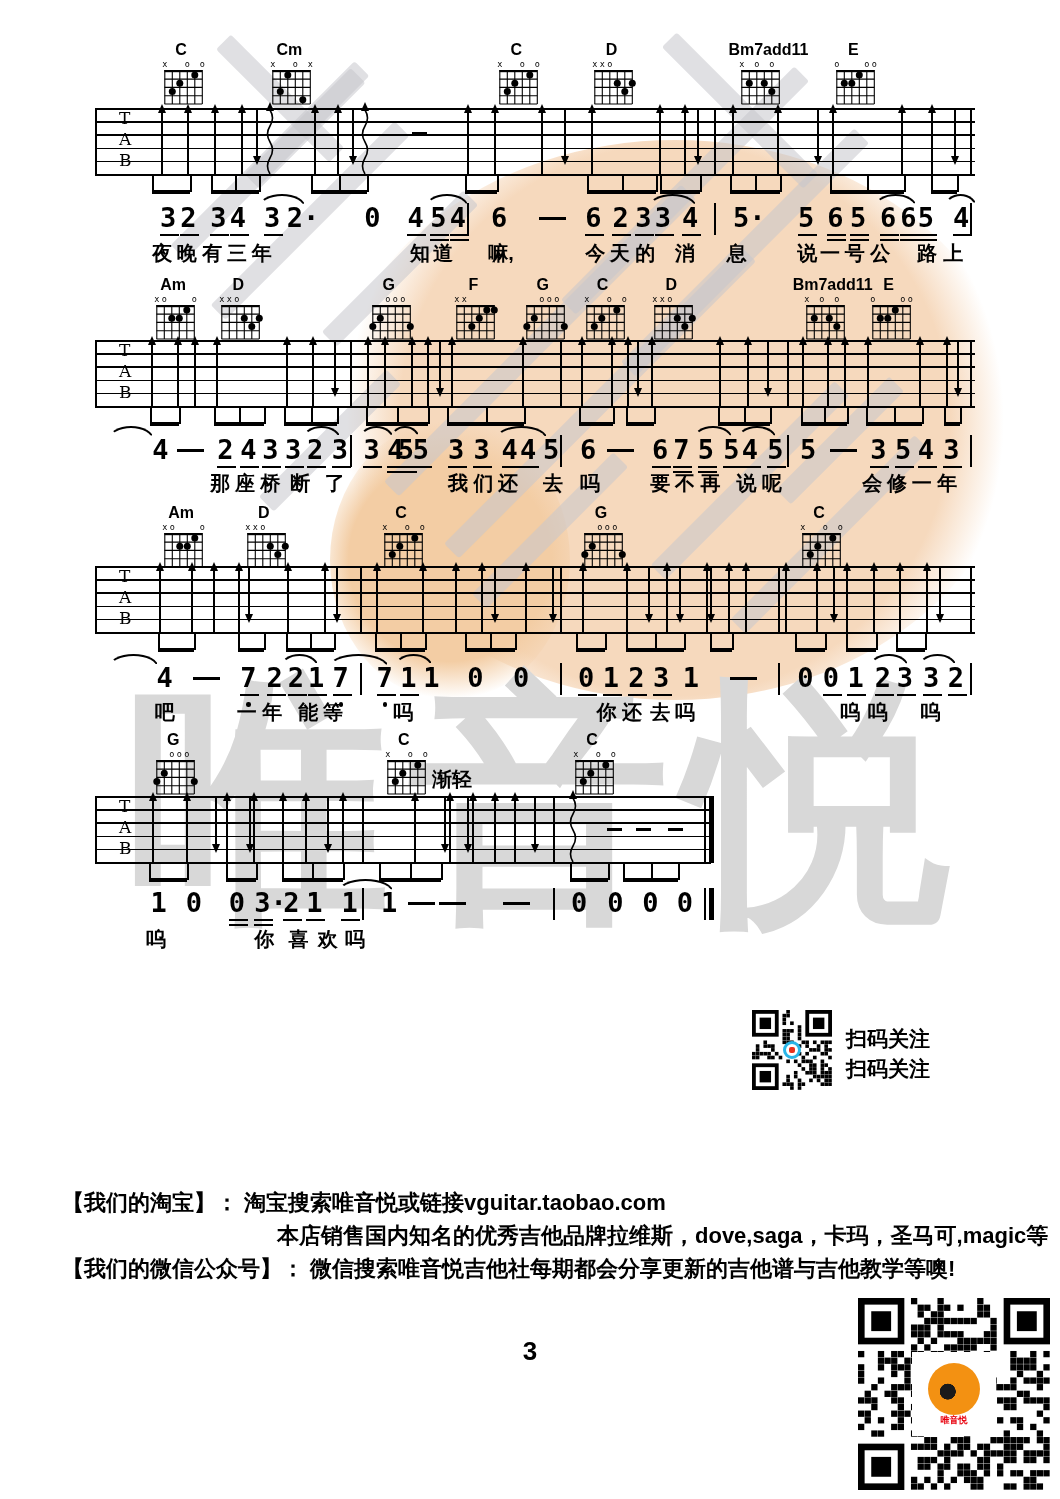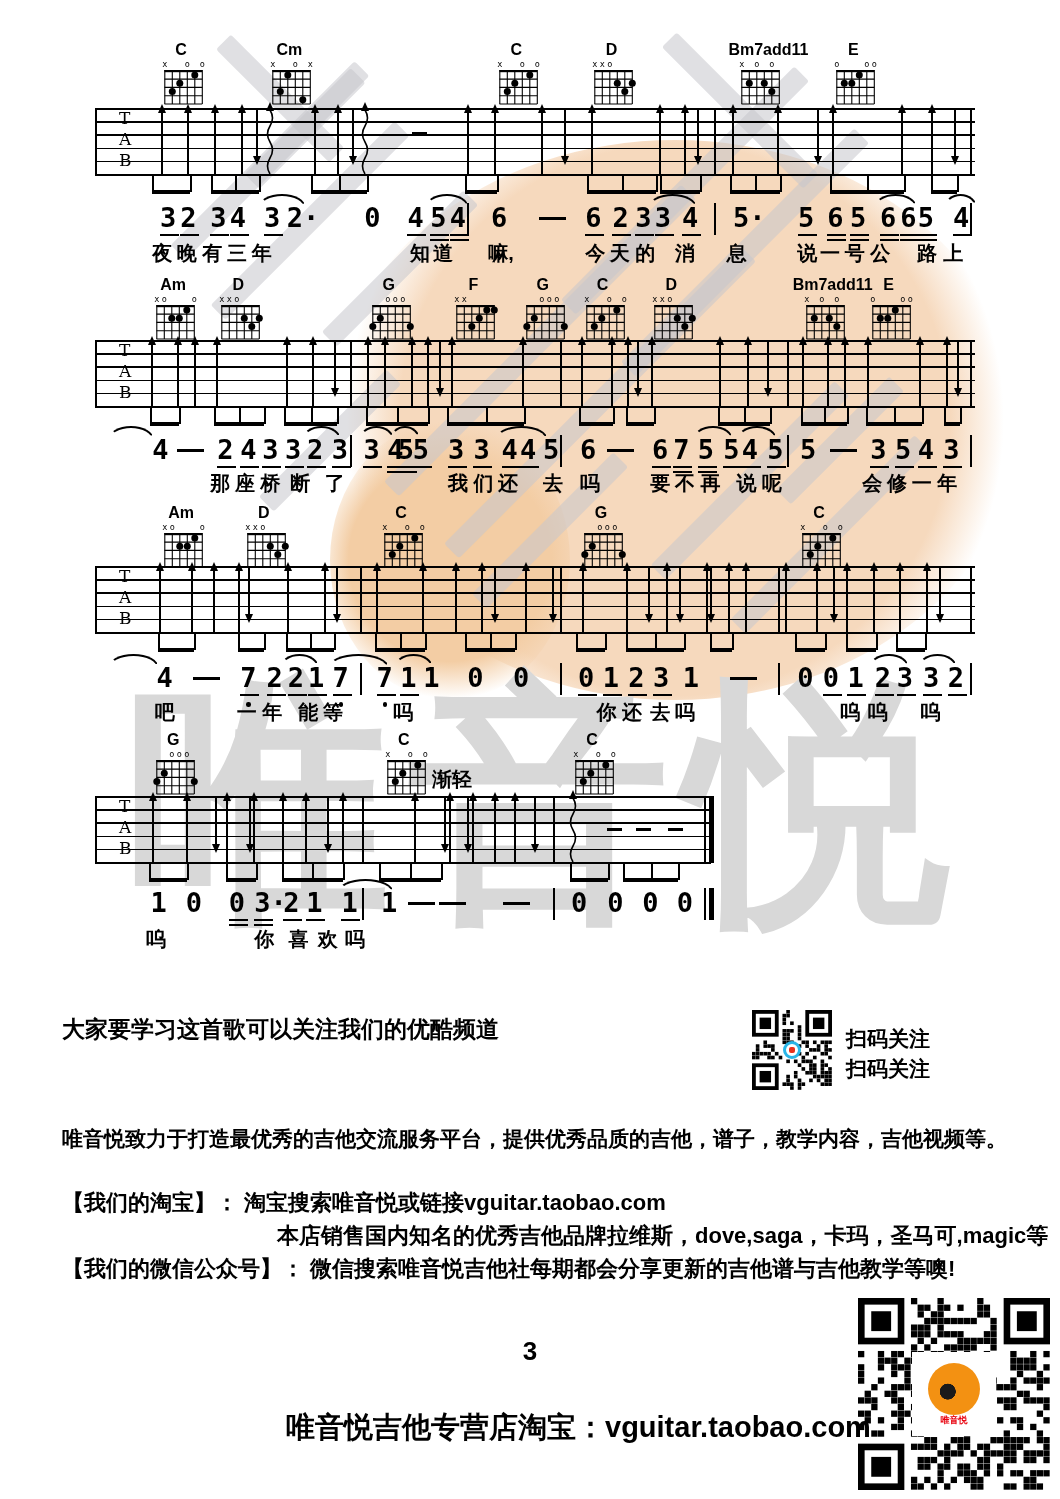--- a/index.html
+++ b/index.html
@@ -1475,24 +1475,22 @@
       <div class="bl" style="left: 69.75%; top: 888px; width: 5px; height: 32px;"></div>
       <div class="arc" style="left: 27.5%; top: 879px; width: 6%;"></div>
       <div class="lyr" style="left: 5.8%; top: 929px;">呜</div>
       <div class="lyr" style="left: 18.1%; top: 929px;">你</div>
       <div class="lyr" style="left: 22%; top: 929px;">喜</div>
       <div class="lyr" style="left: 25.3%; top: 929px;">欢</div>
       <div class="lyr" style="left: 28.4%; top: 929px;">吗</div>
     </div>
 
   <div class="txt" style="left:62px;top:1012px;font-size:23px;line-height:34px;width:680px;">
-    <div>大家要学习这首歌可以关注我们的优酷频道</div>
   </div>
 
-  <div class="txt" style="left:62px;top:1125px;font-size:21px;">唯音悦致力于打造最优秀的吉他交流服务平台，提供优秀品质的吉他，谱子，教学内容，吉他视频等。</div>
 
   <div class="txt" id="contacts" style="left:62px;top:1186px;font-size:22px;line-height:33px;">
       <div class="contact-line">【我们的淘宝】： 淘宝搜索唯音悦或链接vguitar.taobao.com</div>
       <div class="contact-line" style="padding-left: 215px;">本店销售国内知名的优秀吉他品牌拉维斯，dove,saga，卡玛，圣马可,magic等</div>
       <div class="contact-line">【我们的微信公众号】： 微信搜索唯音悦吉他社每期都会分享更新的吉他谱与吉他教学等噢!</div>
     </div>
 
   <div class="qrbox" id="qr1" style="left:752px;top:1010px;width:80px;height:80px;"><svg width="80" height="80" xmlns="http://www.w3.org/2000/svg">
         <rect x="34.285714285714285" y="0" width="3.6190476190476186" height="3.6190476190476186" fill="#000"></rect>
         <rect x="30.476190476190474" y="3.8095238095238093" width="3.6190476190476186" height="3.6190476190476186" fill="#000"></rect>
@@ -1614,23 +1612,20 @@
         <rect x="7.619047619047619" y="60.95238095238095" width="11.428571428571427" height="11.428571428571427" fill="#000"></rect>
       </svg><div style="position: absolute; left: 31px; top: 31px; width: 18px; height: 18px; background: rgb(255, 255, 255); border-radius: 50%; border: 3px solid rgb(41, 182, 232); box-sizing: border-box;">
         <div style="position: absolute; left: 3px; top: 3px; width: 6px; height: 6px; background: rgb(232, 50, 30); border-radius: 2px;"></div>
       </div></div>
   <div class="qrcap" style="left:846px;top:1024px;">
     <div>扫码关注</div>
     <div>扫码关注</div>
   </div>
 
   <div class="txt center" style="top:1336px;font-size:26px;">3</div>
-  <div class="txt" style="left:286px;top:1408px;font-size:29px;">
-    <span>唯音悦吉他专营店淘宝：</span><span>vguitar.taobao.com</span>
-  </div>
 
   <div class="qrbox" id="qr2" style="left:858px;top:1298px;width:192px;height:192px;"><svg width="192" height="192" xmlns="http://www.w3.org/2000/svg">
         <rect x="52.96551724137931" y="0" width="6.289655172413792" height="6.289655172413792" fill="#000"></rect>
         <rect x="79.44827586206897" y="0" width="6.289655172413792" height="6.289655172413792" fill="#000"></rect>
         <rect x="119.17241379310344" y="0" width="6.289655172413792" height="6.289655172413792" fill="#000"></rect>
         <rect x="59.58620689655172" y="6.620689655172414" width="6.289655172413792" height="6.289655172413792" fill="#000"></rect>
         <rect x="66.20689655172414" y="6.620689655172414" width="6.289655172413792" height="6.289655172413792" fill="#000"></rect>
         <rect x="79.44827586206897" y="6.620689655172414" width="6.289655172413792" height="6.289655172413792" fill="#000"></rect>
         <rect x="86.06896551724138" y="6.620689655172414" width="6.289655172413792" height="6.289655172413792" fill="#000"></rect>
         <rect x="99.3103448275862" y="6.620689655172414" width="6.289655172413792" height="6.289655172413792" fill="#000"></rect>

